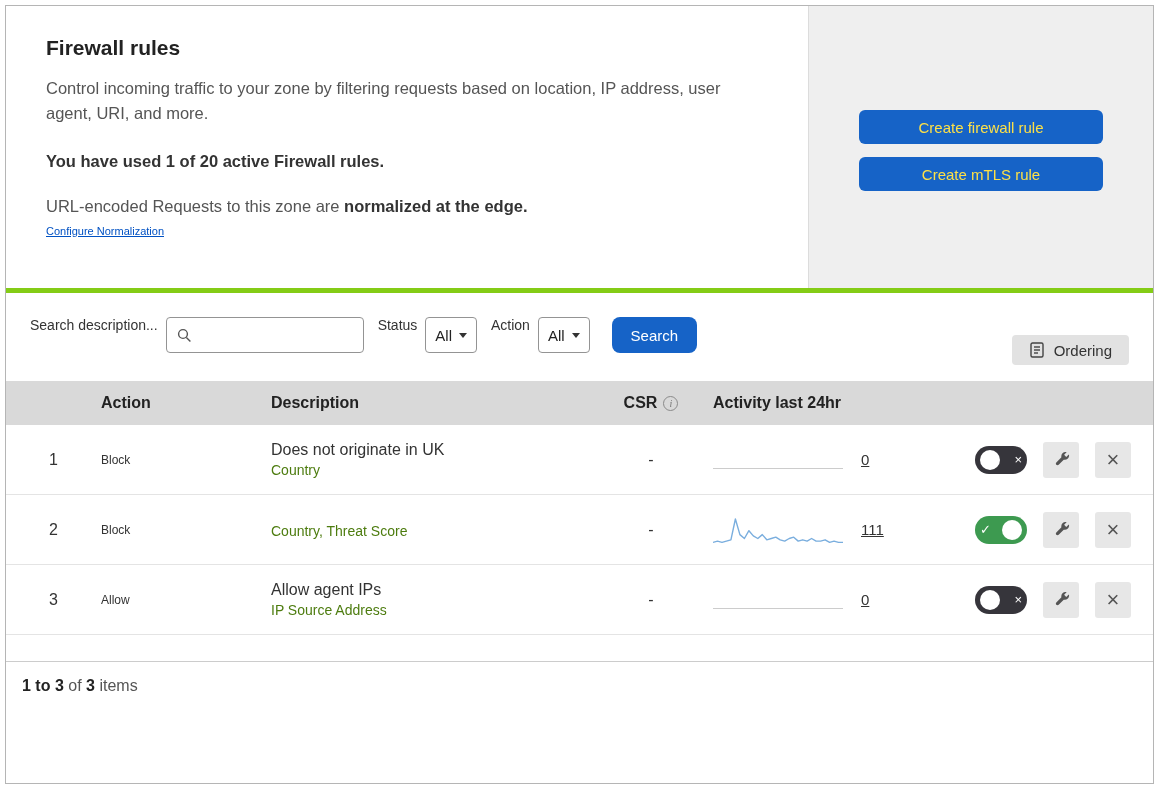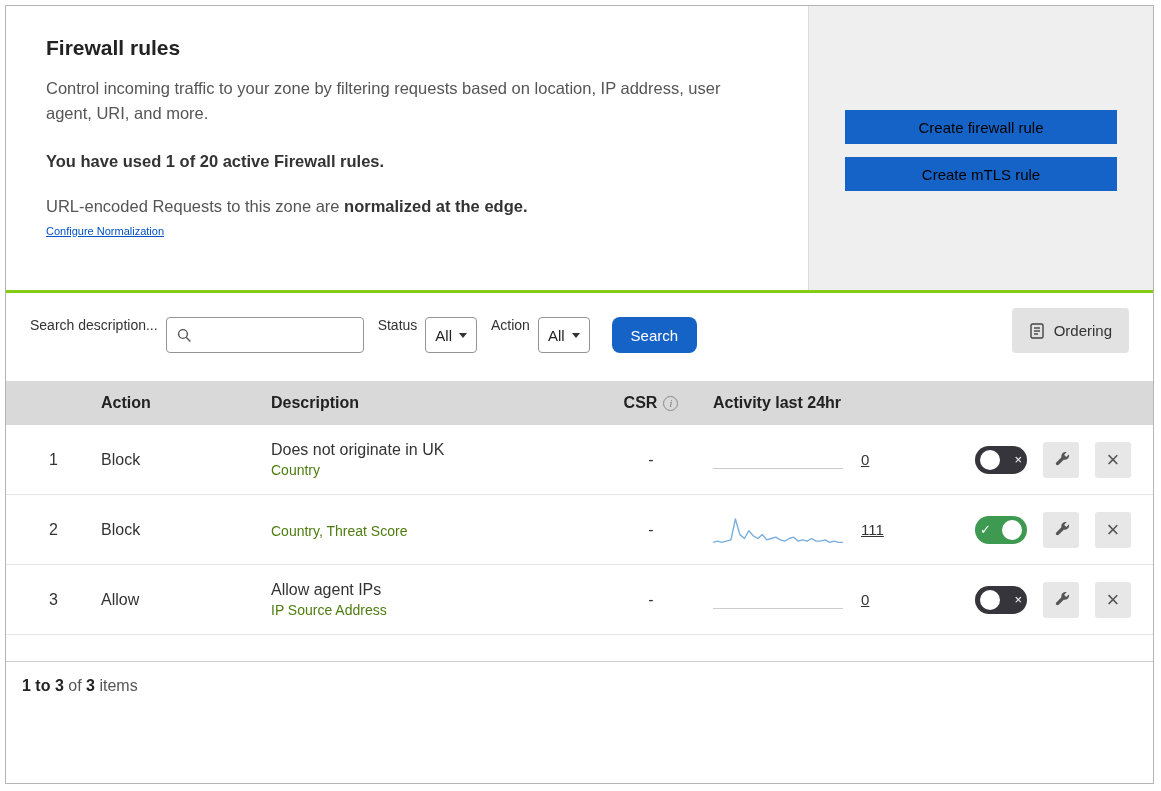--- a/index.html
+++ b/index.html
@@ -1,50 +1,50 @@
 <!DOCTYPE html>
 <html><head>
 <meta charset="utf-8">
 <style>
   * { box-sizing: border-box; }
   html,body { margin:0; padding:0; background:#fff; font-family:"Liberation Sans", sans-serif; }
   body { padding:5px; width:1161px; height:791px; }
   .card { width:1149px; height:779px; border:1px solid #b5b5b5; background:#fff; display:flex; flex-direction:column; overflow:hidden; }
 
   
-  .top { display:flex; border-bottom:3px solid #84cc16; height:287px; flex:none; }
+  .top { display:flex; border-bottom:5px solid #84cc16; height:287px; flex:none; }
   .top-left { flex:1; padding:30px 40px; border-right:1px solid #dcdcdc; }
   .top-right { width:344px; background:#efefef; display:flex; flex-direction:column; align-items:center; padding-top:104px; gap:13px; }
   .page-title { font-size:21px; font-weight:700; color:#222; margin:0 0 16px 0; }
   .desc { font-size:16.5px; color:#555; line-height:1.5; max-width:712px; margin:0; }
   .usage { font-size:16.5px; font-weight:700; color:#333; margin:26px 0 0 0; }
   .norm { font-size:16.5px; color:#555; margin:26px 0 0 0; }
   .norm .norm-bold { font-weight:700; color:#333; }
   .config-link { display:inline-block; margin-top:9px; color:#0051c3; text-decoration:underline; font-size:11px; cursor:pointer; }
-  .btn-primary { width:272px; height:34px; background:#1663c7; color:#000000; border:none; border-radius:0; font-size:15px; font-family:inherit; cursor:pointer; }
+  .btn-primary { width:244px; height:34px; background:#1663c7; color:#fde047; border:none; border-radius:6px; font-size:15px; font-family:inherit; cursor:pointer; }
 
   
   .filters { position:relative; display:flex; align-items:flex-end; gap:14px; padding:24px 24px 28px 24px; flex:none; }
   .fgroup { display:flex; flex-direction:row; gap:8px; }
   .flabel { font-size:14px; color:#333; }
   .search-box { width:198px; height:36px; border:1px solid #949494; border-radius:4px; background:#fff; display:flex; align-items:center; gap:8px; padding:0 10px; }
   .search-box input { border:none; outline:none; flex:1; font-size:15px; font-family:inherit; min-width:0; background:transparent; }
   .dropdown { height:36px; border:1px solid #949494; border-radius:4px; background:#fff; display:flex; align-items:center; gap:7px; padding:0 9px; font-size:15px; color:#222; cursor:pointer; font-family:inherit; }
   .caret { width:0; height:0; border-left:4px solid transparent; border-right:4px solid transparent; border-top:5px solid #333; }
   .btn-search { height:36px; padding:0 19px; background:#1663c7; color:#fff; border:none; border-radius:8px; font-size:15px; font-family:inherit; cursor:pointer; margin-left:8px; }
-  .btn-ordering { position:absolute; right:24px; bottom:28px; height:45px; padding:0 17px; background:#e2e2e2; border:none; border-radius:4px; font-size:15px; color:#333; display:flex; align-items:center; gap:9px; font-family:inherit; cursor:pointer;text-align:center; }
+  .btn-ordering { position:absolute; right:24px; bottom:16px; height:30px; padding:0 17px; background:#e2e2e2; border:none; border-radius:4px; font-size:15px; color:#333; display:flex; align-items:center; gap:9px; font-family:inherit; cursor:pointer;text-align:center; }
 
   
   .tgrid { display:grid; grid-template-columns:95px 170px 330px 100px 260px 1fr; align-items:center; }
   .table-header { background:#d9d9d9; height:44px; font-weight:700; font-size:16px; color:#222; flex:none; }
   .hdr-csr { text-align:center; display:flex; align-items:center; justify-content:center; gap:6px; }
   .info-icon { width:15px; height:15px; border:1px solid #8a8a8a; border-radius:50%; color:#777; font-size:10px; font-style:italic; font-weight:400; display:inline-flex; align-items:center; justify-content:center; font-family:"Liberation Serif", serif; }
   .row { height:70px; border-bottom:1px solid #e4e4e4; flex:none; }
   .cell-index { text-align:center; font-size:16px; color:#333; }
-  .cell-action { font-size:16px; color:#333; }
+  .cell-action { font-size:12px; color:#333; }
   .d-title { font-size:16px; color:#333; }
   .d-sub { font-size:14px; color:#4d7c0f; margin-top:3px; }
   .cell-csr { text-align:center; font-size:16px; color:#333; }
   .cell-activity { display:flex; align-items:center; gap:18px; padding-left:12px; }
   .spark-wrap { width:130px; height:34px; display:flex; align-items:flex-end; }
   .spark-flat { width:130px; height:0; border-bottom:1px solid #ccc; margin-bottom:8px; }
   .count-link { color:#333; text-decoration:underline; font-size:15px; cursor:pointer; }
   .cell-controls { display:flex; justify-content:flex-end; align-items:center; gap:16px; padding-right:22px; }
   .toggle { width:52px; height:28px; border-radius:14px; display:flex; align-items:center; justify-content:space-between; padding:0 5px; cursor:pointer; }
   .toggle.off { background:#36353b; }

